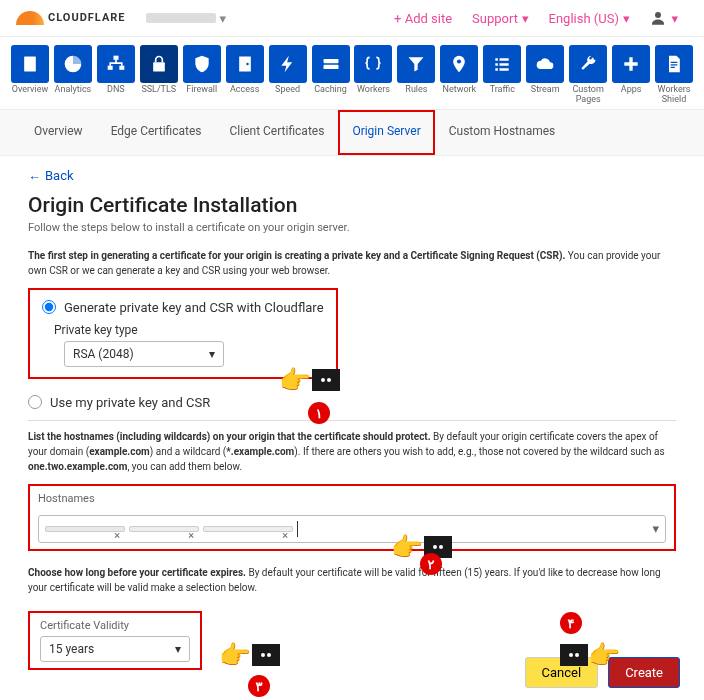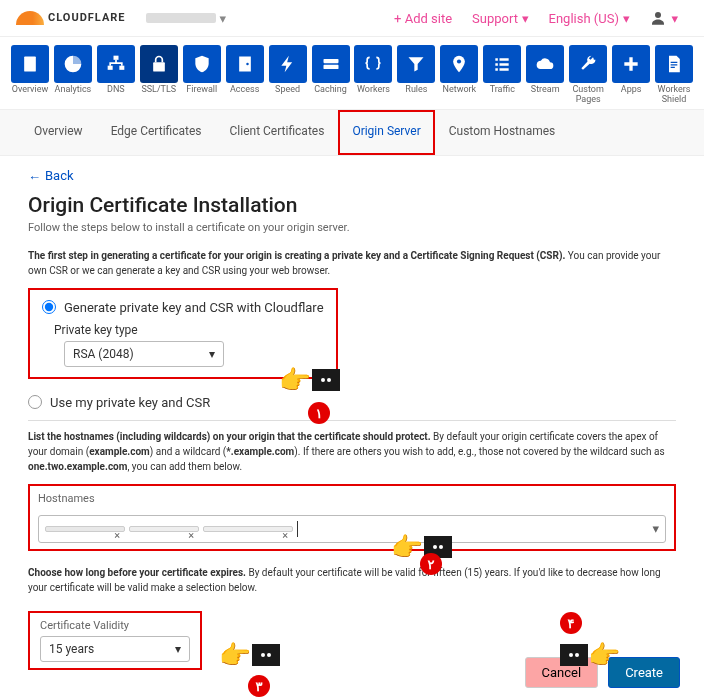--- a/index.html
+++ b/index.html
@@ -37,22 +37,22 @@
 .hostlbl{font-size:11px;color:#666;margin-bottom:10px}
 .hostinput{border:1px solid #bbb;border-radius:3px;padding:4px 6px;display:flex;align-items:center;gap:4px;background:#fff;min-height:28px}
 .chip{background:#eee;border:1px solid #ccc;border-radius:2px;padding:2px 18px 2px 6px;font-size:11px;color:#999;position:relative}
 .chip::after{content:"×";position:absolute;right:4px;color:#666}
 .hostinput .cursor{width:1px;height:16px;background:#333}
 .hostinput .dd{margin-left:auto;color:#666}
 .validbox{border:2px solid #e30000;padding:6px 10px;display:inline-block;margin-top:6px}
 .validlbl{font-size:11px;color:#666;margin-bottom:4px}
 .validsel{width:150px;padding:5px 8px;border:1px solid #bbb;border-radius:3px;font-size:12px;background:#fff;display:flex;justify-content:space-between}
 .footer{position:absolute;bottom:12px;right:24px;display:flex;gap:10px}
-.btn{padding:7px 16px;font-size:13px;border-radius:3px;border:1px solid #ccc;background:#fca5a5;cursor:pointer}
-.btn.primary{background:#0369a1;color:#fff;border-color:#0051c3}
+.btn{padding:7px 16px;font-size:13px;border-radius:3px;border:1px solid #ccc;background:#fde047;cursor:pointer}
+.btn.primary{background:#b91c1c;color:#fff;border-color:#0051c3}
 .pointer{position:absolute;display:flex;align-items:center}
 .hand{font-size:26px;transform:scaleX(-1)}
 .hand.r{transform:none}
 .cuff{width:28px;height:22px;background:#1a1a1a;display:flex;align-items:center;justify-content:center}
 .cuff span{width:4px;height:4px;background:#fff;border-radius:50%;margin:0 1px}
 .badge{width:22px;height:22px;background:#e30000;color:#fff;border-radius:50%;display:flex;align-items:center;justify-content:center;font-size:13px;font-weight:700;position:absolute}
 svg{width:20px;height:20px;fill:#fff}
 </style>
 </head>
 <body>

